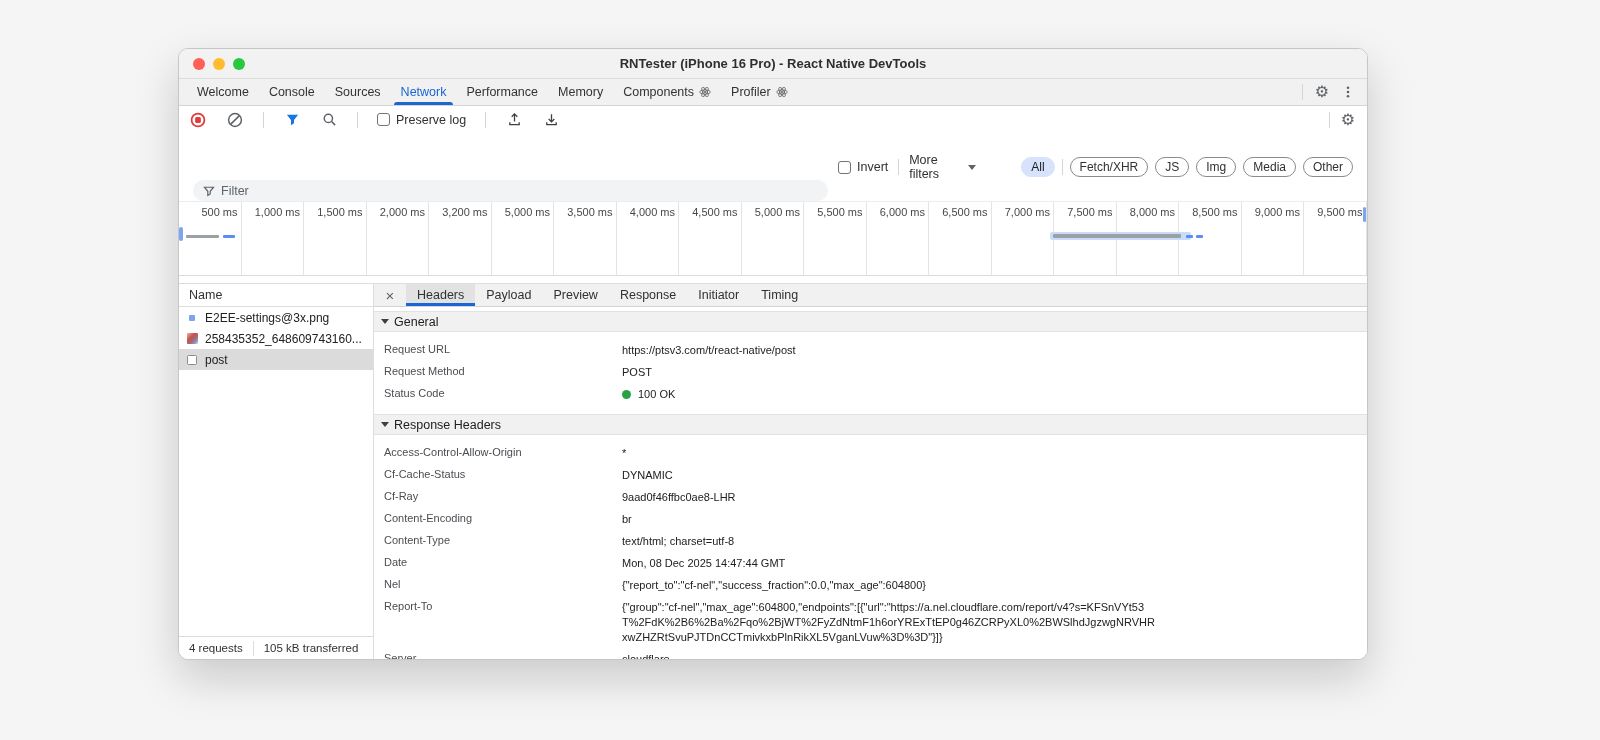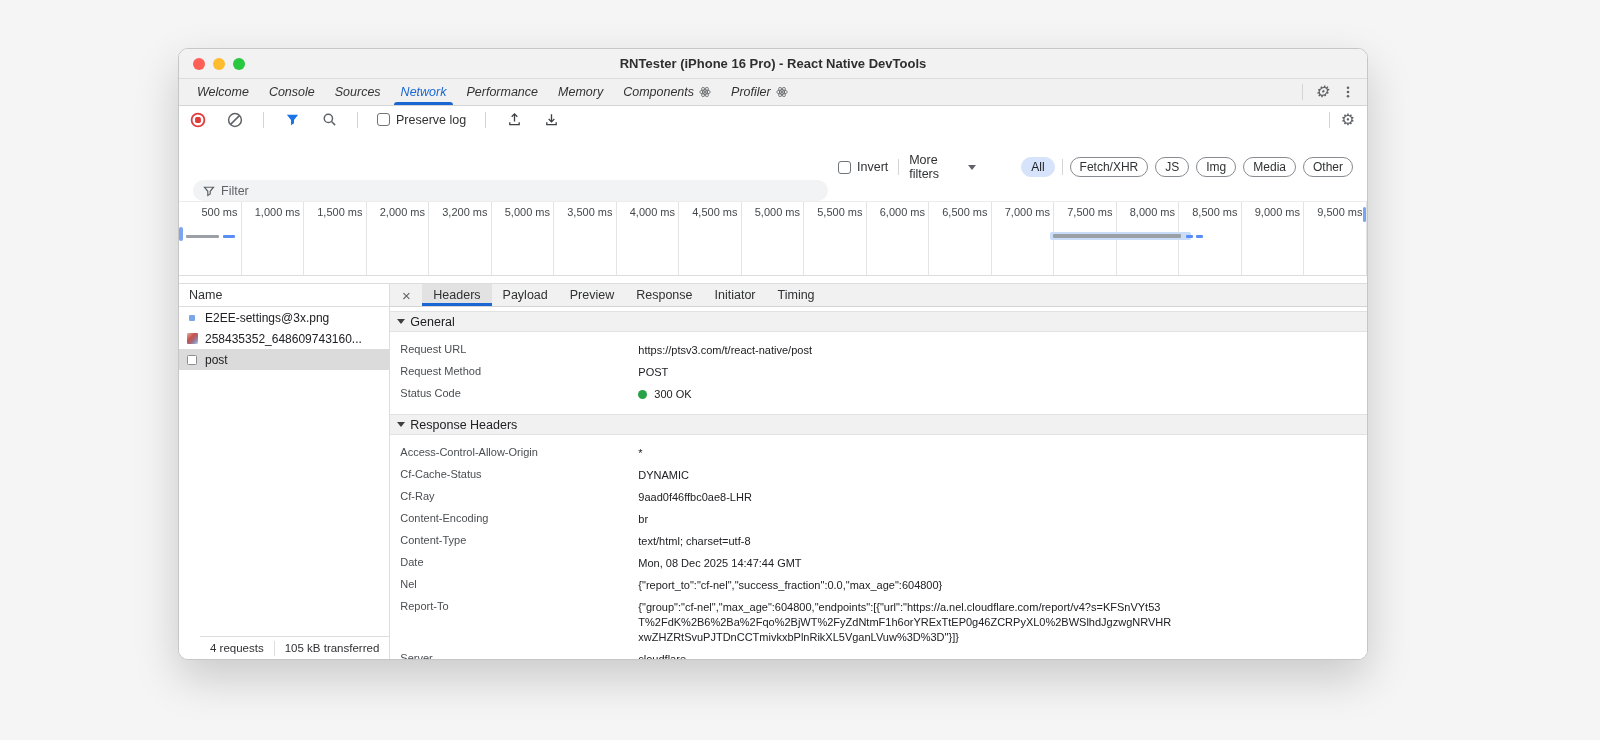--- a/index.html
+++ b/index.html
@@ -13,21 +13,21 @@
   
   .titlebar { flex:0 0 30px; background:#f2f2f2; border-bottom:1px solid #dcdcdc;
               display:flex; align-items:center; position:relative; }
   .lights { position:absolute; left:14px; display:flex; gap:8px; }
   .light { width:12px; height:12px; border-radius:50%; }
   .light.red{background:#ff5f57;} .light.yellow{background:#febc2e;} .light.green{background:#28c840;}
   .title { flex:1; text-align:center; font-size:13px; font-weight:bold; color:#2f2f2f; }
 
   
   .tabbar { flex:0 0 27px; background:#f1f1f1; border-bottom:1px solid #d4d4d4;
-            display:flex; align-items:stretch; padding-left:8px;font-style:italic; }
+            display:flex; align-items:stretch; padding-left:8px; }
   .tab { display:flex; align-items:center; gap:5px; padding:0 10px; font-size:12.5px; color:#333; position:relative; }
   .tab.active { color:#1a66d2; }
   .tab.active::after { content:""; position:absolute; left:3px; right:3px; bottom:0; height:3px;
                        background:#1a66d2; border-radius:3px 3px 0 0; }
   .tabbar-right { margin-left:auto; display:flex; align-items:center; gap:12px; padding-right:12px; }
   .vdiv { width:1px; height:16px; background:#d5d5d5; }
   .gear-glyph { font-size:16px; color:#5f6368; line-height:1; }
 
   
   .ntoolbar { flex:0 0 27px; background:#fff; display:flex; align-items:center; gap:19px; padding:0 10px; }
@@ -71,21 +71,21 @@
                  display:flex; align-items:center; padding-left:10px; }
   .req-rows { flex:1; overflow:hidden; }
   .req-row { height:21px; display:flex; align-items:center; gap:6px; padding-left:6px; font-size:12px; color:#202124; }
   .req-row.selected { background:#dbdbdb; }
   .req-icon-wrap { width:14px; display:flex; align-items:center; justify-content:center; flex:0 0 14px; }
   .icon-img-blue { width:6px; height:6px; background:#7ba7e8; border-radius:1px; }
   .icon-thumb { width:11px; height:11px; border-radius:1px;
                 background:linear-gradient(135deg,#e5b3a8 0%,#c8524a 38%,#a56a7e 62%,#8e9cc4 82%,#e8e0d8 100%); }
   .icon-doc { width:10px; height:10px; border:1.3px solid #8a8d90; border-radius:1.5px; background:#fff; }
   .req-label { white-space:nowrap; overflow:hidden; }
-  .sidebar-status { flex:0 0 23px; border-top:1px solid #ddd; display:flex; align-items:center; font-size:11.5px; color:#303134;margin-left:21px; }
+  .sidebar-status { flex:0 0 23px; border-top:1px solid #ddd; display:flex; align-items:center; font-size:11.5px; color:#303134; }
   .sidebar-status .seg { padding:0 10px; white-space:nowrap; }
   .sidebar-status .sep { width:1px; height:15px; background:#ddd; }
 
   
   .details { flex:1; display:flex; flex-direction:column; min-width:0; }
   .dtabs { flex:0 0 23px; background:#f1f1f1; border-bottom:1px solid #d4d4d4; display:flex; align-items:stretch; }
   .dclose { width:32px; display:flex; align-items:center; justify-content:center; font-size:15px; color:#5f6368; }
   .dtab { padding:0 11px; display:flex; align-items:center; font-size:12.5px; color:#2f3133; position:relative; }
   .dtab.active { background:#e2e2e2; }
   .dtab.active::after { content:""; position:absolute; bottom:0; left:0; right:0; height:3px; background:#1a66d2; }
@@ -346,21 +346,21 @@
           <div class="hrow">
             <div class="hkey">Request URL</div>
             <div class="hval">https://ptsv3.com/t/react-native/post</div>
           </div>
           <div class="hrow">
             <div class="hkey">Request Method</div>
             <div class="hval">POST</div>
           </div>
           <div class="hrow">
             <div class="hkey">Status Code</div>
-            <div class="hval"><span class="status-dot"></span><span>300 OK</span></div>
+            <div class="hval"><span class="status-dot"></span><span>100 OK</span></div>
           </div>
         </div>
 
         <div class="section-band">
           <span class="tri-down"></span>
           <span>Response Headers</span>
         </div>
         <div class="hgroup">
           <div class="hrow">
             <div class="hkey">Access-Control-Allow-Origin</div>

